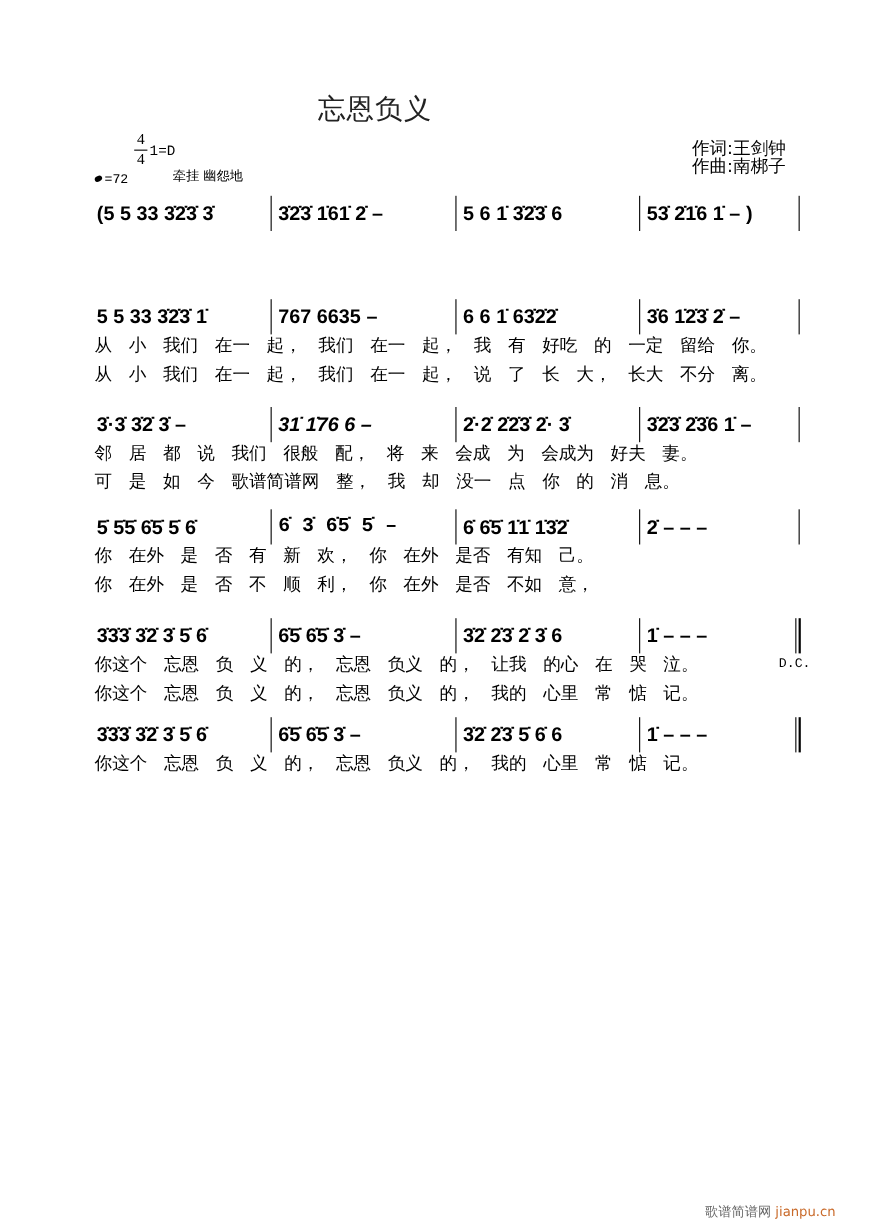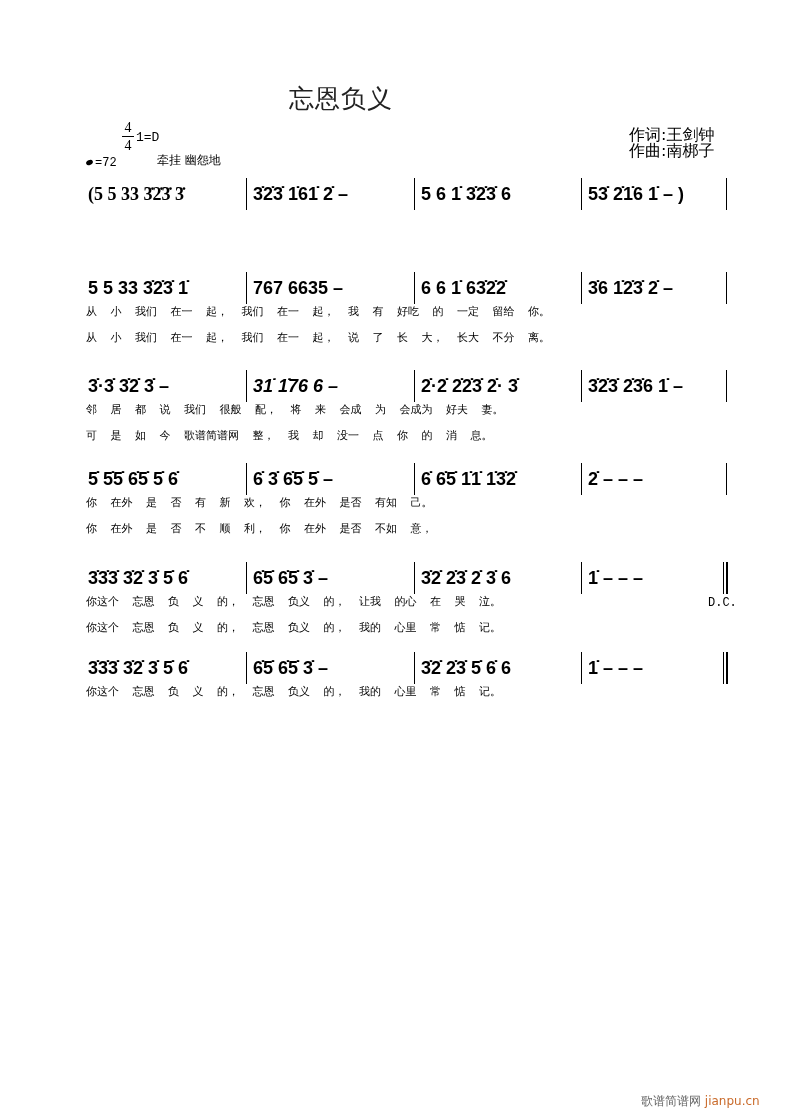--- a/index.html
+++ b/index.html
@@ -10,21 +10,21 @@
   .timesig .line{height:1px;background:#000;margin:1px 0;}
   .tempo{position:absolute;left:86px;top:156px;font-family:"Liberation Mono",monospace;font-size:12px;}
   .tempo .note{display:inline-block;width:7px;height:5px;border-radius:50%;background:#000;transform:rotate(-25deg);margin-right:2px;vertical-align:middle;}
   .expr{position:absolute;left:157px;top:152px;font-size:12px;}
   .credits{position:absolute;left:629px;top:127px;font-size:16px;line-height:16px;}
   .staff{position:absolute;left:0;width:790px;}
   .bar{position:absolute;top:0;width:1px;background:#000;}
   .bar.dbl{width:4px;border-left:1px solid #000;background:transparent;}
   .bar.dbl::after{content:"";position:absolute;right:0;top:0;bottom:0;width:2px;background:#000;}
   .n{position:absolute;top:6px;font-family:"Liberation Sans","DejaVu Sans",sans-serif;font-weight:bold;font-size:18px;}
-  .lyr{position:absolute;font-size:11px;white-space:nowrap;}
+  .lyr{position:absolute;font-size:16px;white-space:nowrap;}
   .dc{position:absolute;font-family:"Liberation Mono",monospace;font-size:12px;}
   .watermark{position:absolute;left:641px;top:1093px;font-size:12px;color:#666;font-family:"DejaVu Serif",serif;}
   .watermark span{color:#c96a2a;font-family:"DejaVu Sans",sans-serif;}
 </style>
 </head>
 <body>
 
 <div class="title">忘恩负义</div>
 <div class="key">1=D</div>
 <div class="timesig">
@@ -38,21 +38,21 @@
   <div>作词:王剑钟</div>
   <div>作曲:南梆子</div>
 </div>
 
 <div id="score">
     <div class="staff" style="top: 178px;">
       <div class="bar" style="left: 246px; height: 32px;"></div>
       <div class="bar" style="left: 414px; height: 32px;"></div>
       <div class="bar" style="left: 581px; height: 32px;"></div>
       <div class="bar" style="left: 726px; height: 32px;"></div>
-      <div class="n" style="left: 88px; font-family: Liberation Serif, serif;">(5 5 33 3̇2̇3̇ 3̇</div>
+      <div class="n" style="left: 88px;">(5 5 33 3̇2̇3̇ 3̇</div>
       <div class="n" style="left: 253px;">3̇2̇3̇ 1̇61̇ 2̇ –</div>
       <div class="n" style="left: 421px;">5 6 1̇ 3̇2̇3̇ 6</div>
       <div class="n" style="left: 588px;">53̇ 2̇1̇6 1̇ – )</div>
     </div>
     <div class="staff" style="top: 272px;">
       <div class="bar" style="left: 246px; height: 32px;"></div>
       <div class="bar" style="left: 414px; height: 32px;"></div>
       <div class="bar" style="left: 581px; height: 32px;"></div>
       <div class="bar" style="left: 726px; height: 32px;"></div>
       <div class="n" style="left: 88px;">5 5 33 3̇2̇3̇ 1̇</div>
@@ -73,21 +73,21 @@
       <div class="n" style="left: 588px;">3̇2̇3̇ 2̇3̇6 1̇ –</div>
       <div class="lyr" style="left: 86px; top: 32px; word-spacing: 10px;">邻 居 都 说 我们 很般 配， 将 来 会成 为 会成为 好夫 妻。</div>
       <div class="lyr" style="left: 86px; top: 58px; word-spacing: 10px;">可 是 如 今 歌谱简谱网 整， 我 却 没一 点 你 的 消 息。</div>
     </div>
     <div class="staff" style="top: 463px;">
       <div class="bar" style="left: 246px; height: 32px;"></div>
       <div class="bar" style="left: 414px; height: 32px;"></div>
       <div class="bar" style="left: 581px; height: 32px;"></div>
       <div class="bar" style="left: 726px; height: 32px;"></div>
       <div class="n" style="left: 88px;">5̇ 5̇5̇ 6̇5̇ 5̇ 6̇</div>
-      <div class="n" style="left: 253px;">6̇ 3̇ 6̇5̇ 5̇ –</div>
+      <div class="n" style="left: 253px; font-family: Liberation Mono, monospace;">6̇ 3̇ 6̇5̇ 5̇ –</div>
       <div class="n" style="left: 421px;">6̇ 6̇5̇ 1̇1̇ 1̇3̇2̇</div>
       <div class="n" style="left: 588px;">2̇ – – –</div>
       <div class="lyr" style="left: 86px; top: 32px; word-spacing: 10px;">你 在外 是 否 有 新 欢， 你 在外 是否 有知 己。</div>
       <div class="lyr" style="left: 86px; top: 58px; word-spacing: 10px;">你 在外 是 否 不 顺 利， 你 在外 是否 不如 意，</div>
     </div>
     <div class="staff" style="top: 562px;">
       <div class="bar" style="left: 246px; height: 32px;"></div>
       <div class="bar" style="left: 414px; height: 32px;"></div>
       <div class="bar" style="left: 581px; height: 32px;"></div>
       <div class="bar dbl" style="left: 723px; height: 32px;"></div>

